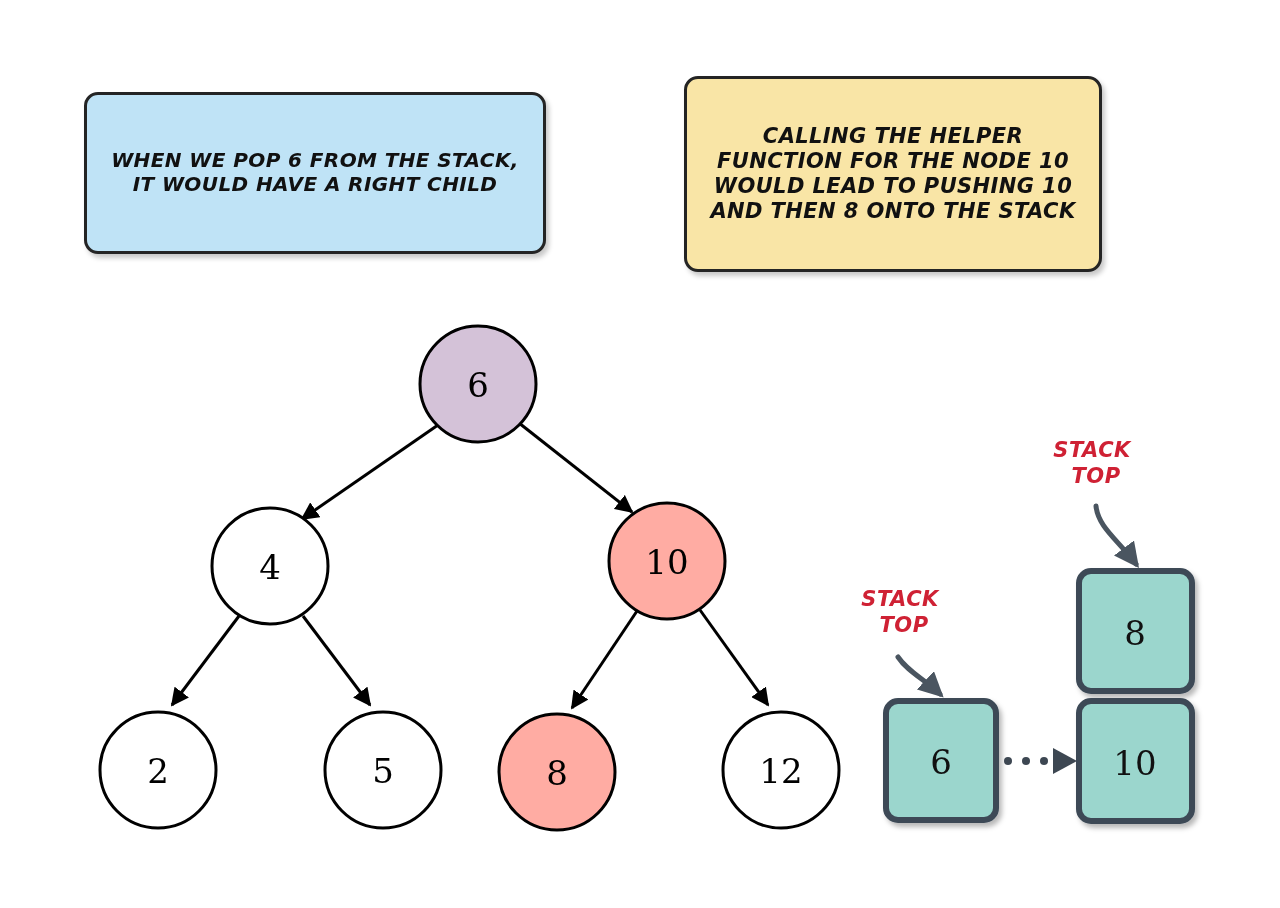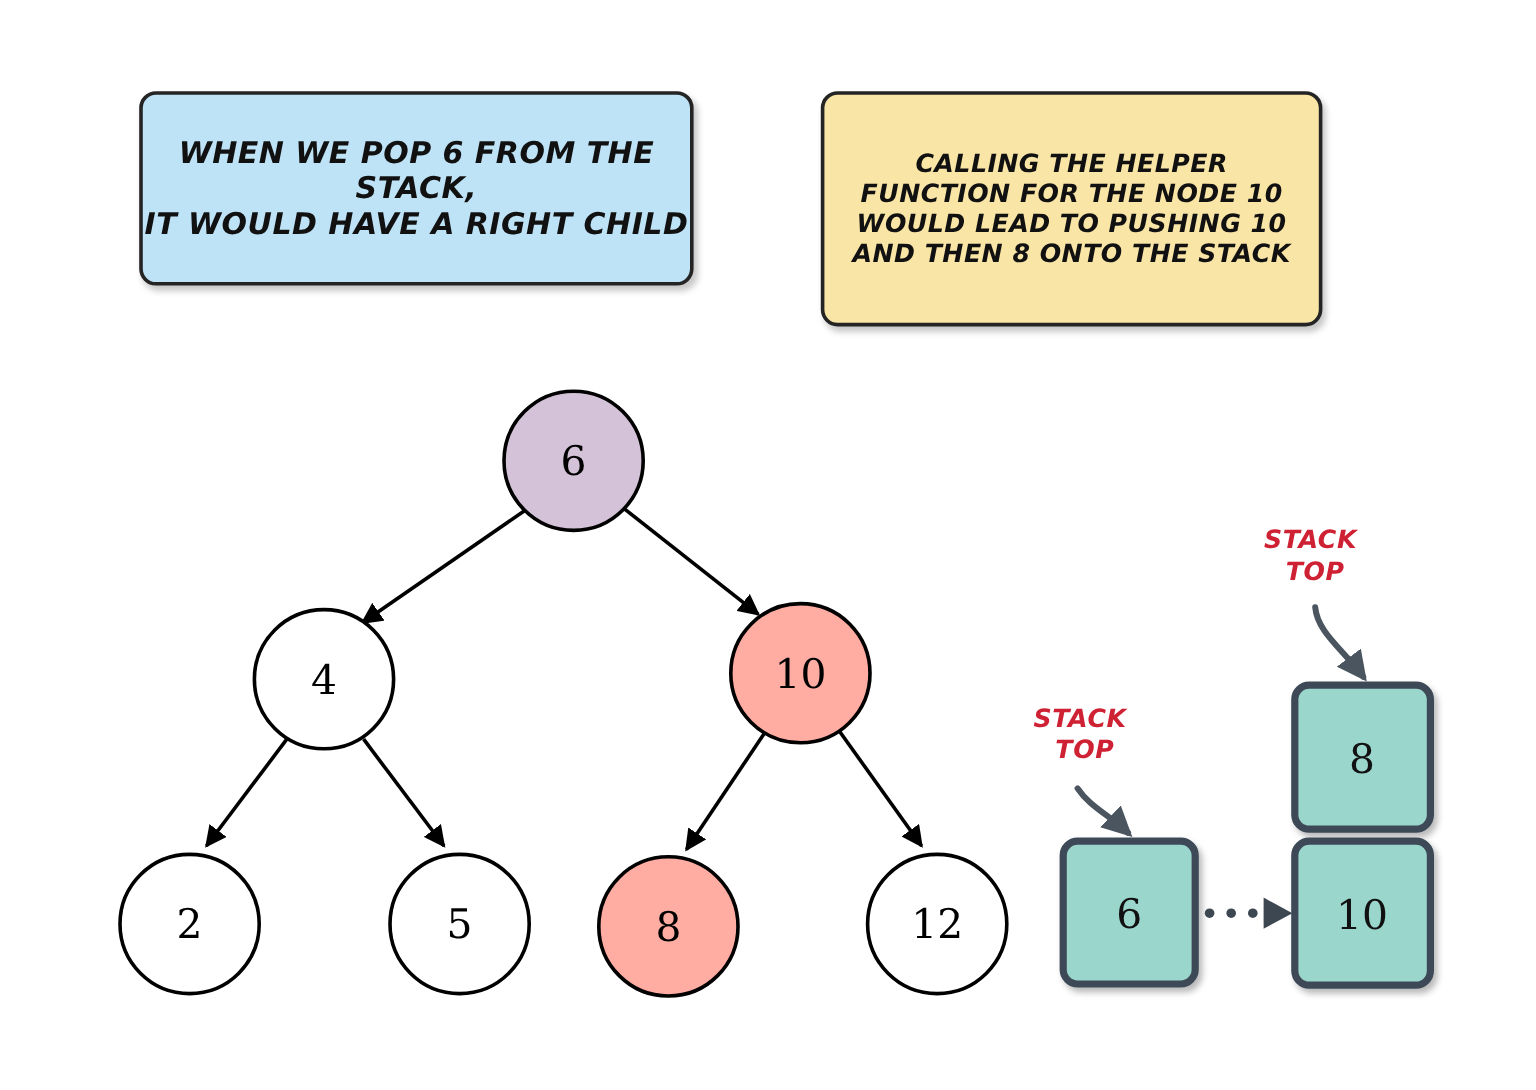--- a/index.html
+++ b/index.html
@@ -29,26 +29,25 @@
     font-weight: bold;
     font-style: italic;
     letter-spacing: 0.4px;
     color: #111111;
     line-height: 1.18;
     box-shadow: 3px 4px 5px rgba(0,0,0,0.22);
     white-space: pre-line;
   }
   #note-blue {
     left: 84px;
-    top: 76px;
+    top: 92px;
     width: 462px;
     height: 162px;
     background: #bfe3f6;
-    font-size: 25px;
-    margin-left: 32px;
+    font-size: 20px;
   }
   #note-yellow {
     left: 684px;
     top: 76px;
     width: 418px;
     height: 196px;
     background: #f9e5a6;
     font-size: 21px;
   }
 

